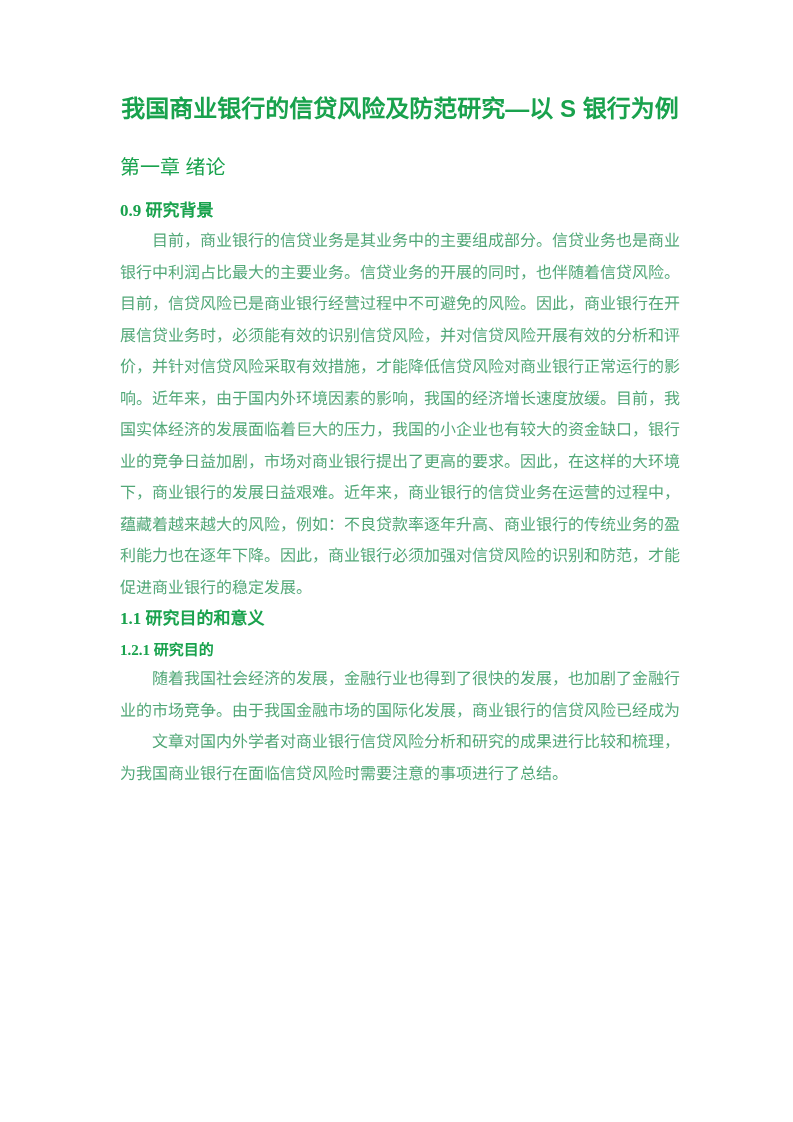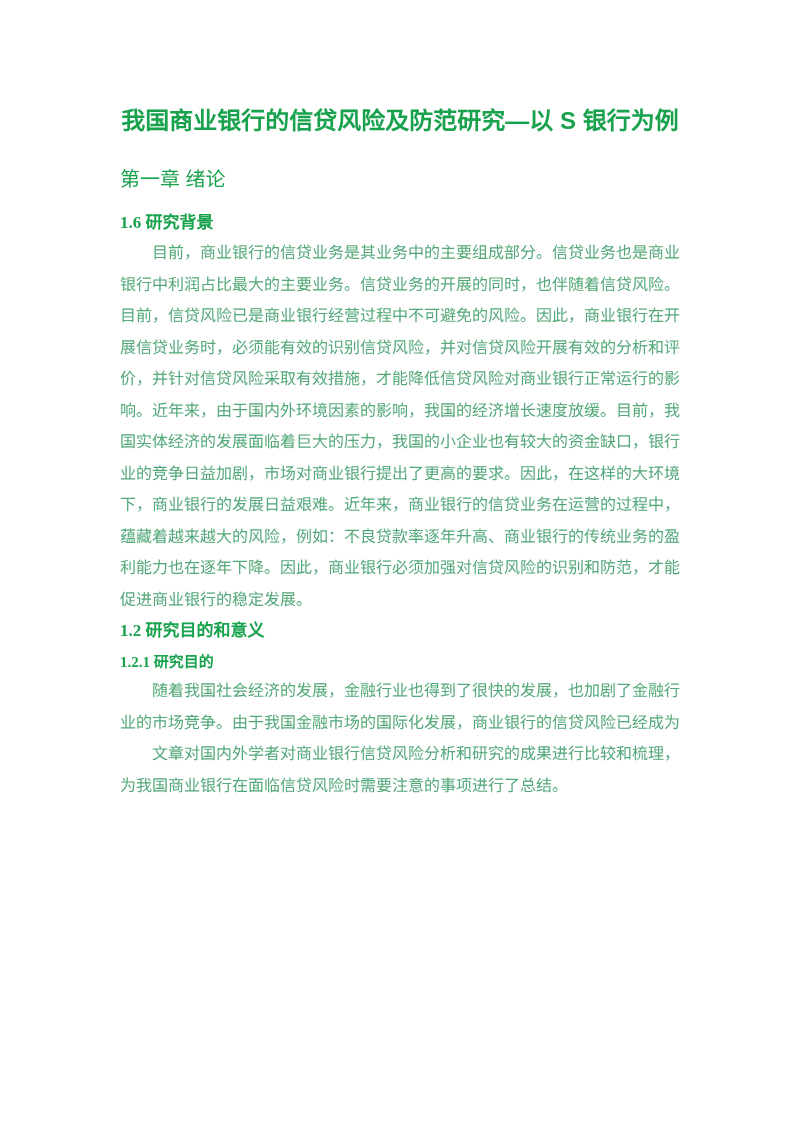--- a/index.html
+++ b/index.html
@@ -12,21 +12,20 @@
     width: 793px;
     height: 1122px;
     margin: 0 auto;
     background: var(--page-bg, #ffffff);
     overflow: hidden;
     box-sizing: border-box;
     padding: 90px 113px 0 120px;
   }
   .content {
     width: 560px;
-    margin-top: 12px;
   }
   .doc-title {
     margin: 0;
     font-family: "Liberation Sans", sans-serif;
     font-weight: bold;
     font-size: 24px;
     line-height: 38px;
     color: var(--heading-green, #19a24d);
     text-align: center;
     white-space: nowrap;
@@ -76,26 +75,26 @@
 </head>
 <body>
 
 <div class="page">
   <div class="content">
 
     <h1 class="doc-title">我国商业银行的信贷风险及防范研究—以 S 银行为例</h1>
 
     <h2 class="chapter">第一章 绪论</h2>
 
-    <h3 class="section">1.6 研究背景</h3>
+    <h3 class="section">0.9 研究背景</h3>
 
 
     <p class="body-para">目前，商业银行的信贷业务是其业务中的主要组成部分。信贷业务也是商业银行中利润占比最大的主要业务。信贷业务的开展的同时，也伴随着信贷风险。目前，信贷风险已是商业银行经营过程中不可避免的风险。因此，商业银行在开展信贷业务时，必须能有效的识别信贷风险，并对信贷风险开展有效的分析和评价，并针对信贷风险采取有效措施，才能降低信贷风险对商业银行正常运行的影响。近年来，由于国内外环境因素的影响，我国的经济增长速度放缓。目前，我国实体经济的发展面临着巨大的压力，我国的小企业也有较大的资金缺口，银行业的竞争日益加剧，市场对商业银行提出了更高的要求。因此，在这样的大环境下，商业银行的发展日益艰难。近年来，商业银行的信贷业务在运营的过程中，蕴藏着越来越大的风险，例如：不良贷款率逐年升高、商业银行的传统业务的盈利能力也在逐年下降。因此，商业银行必须加强对信贷风险的识别和防范，才能促进商业银行的稳定发展。</p>
 
-    <h3 class="section second">1.2 研究目的和意义</h3>
+    <h3 class="section second">1.1 研究目的和意义</h3>
 
     <h4 class="subsection">1.2.1 研究目的</h4>
 
     <p class="body-para">随着我国社会经济的发展，金融行业也得到了很快的发展，也加剧了金融行业的市场竞争。由于我国金融市场的国际化发展，商业银行的信贷风险已经成为</p>
 
     <p class="body-para">文章对国内外学者对商业银行信贷风险分析和研究的成果进行比较和梳理，为我国商业银行在面临信贷风险时需要注意的事项进行了总结。</p>
 
   </div>
 </div>
 

